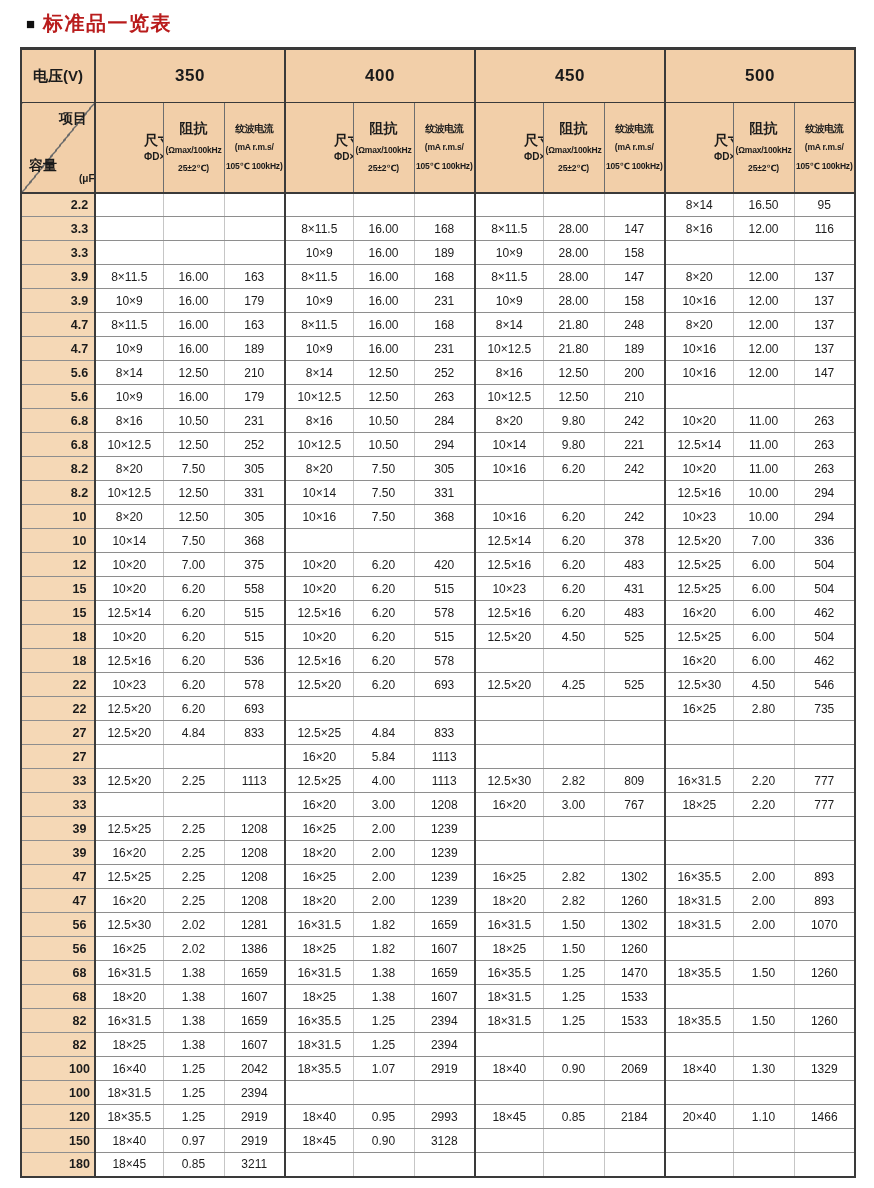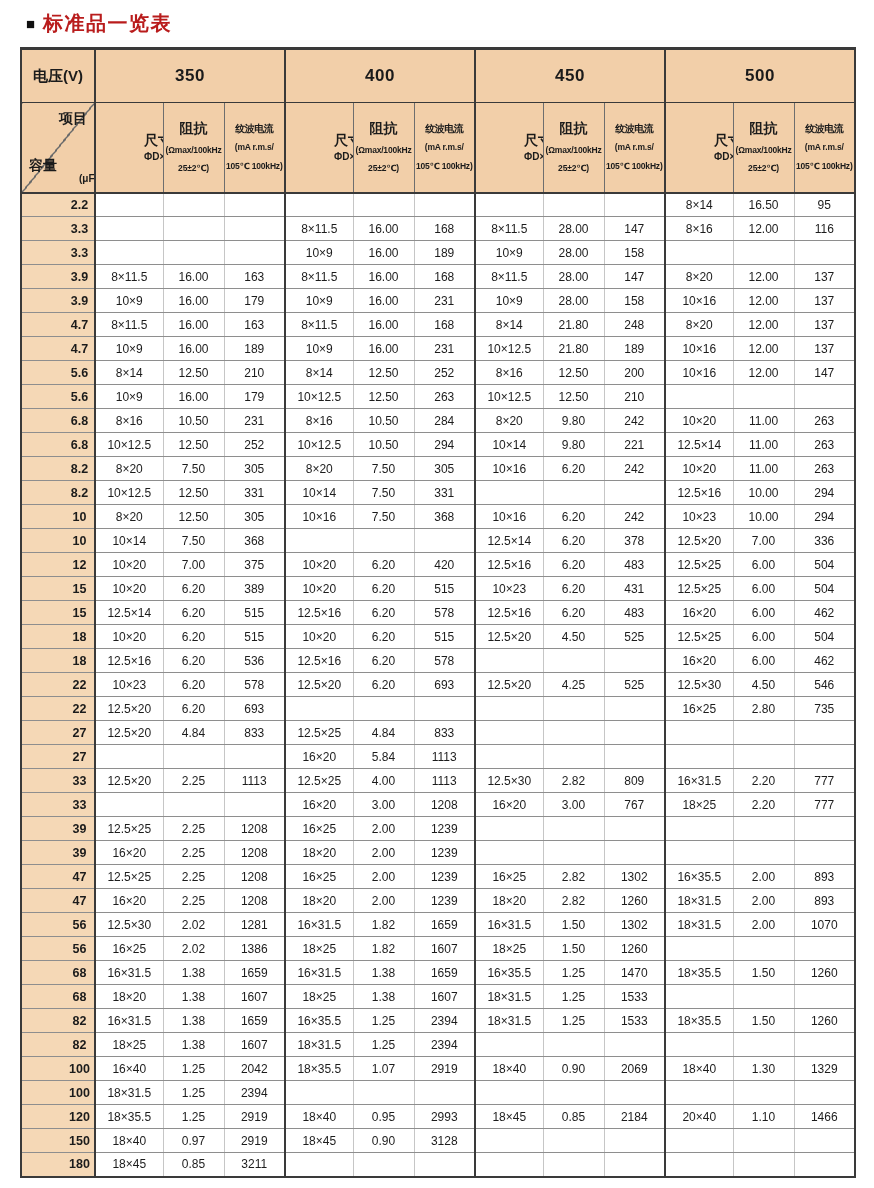--- a/index.html
+++ b/index.html
@@ -393,21 +393,21 @@
           <td>6.20</td>
           <td>483</td>
           <td class="gs">12.5×25</td>
           <td>6.00</td>
           <td>504</td>
         </tr>
         <tr>
           <th class="cap">15</th>
           <td class="gs">10×20</td>
           <td>6.20</td>
-          <td>389</td>
+          <td>558</td>
           <td class="gs">10×20</td>
           <td>6.20</td>
           <td>515</td>
           <td class="gs">10×23</td>
           <td>6.20</td>
           <td>431</td>
           <td class="gs">12.5×25</td>
           <td>6.00</td>
           <td>504</td>
         </tr>

